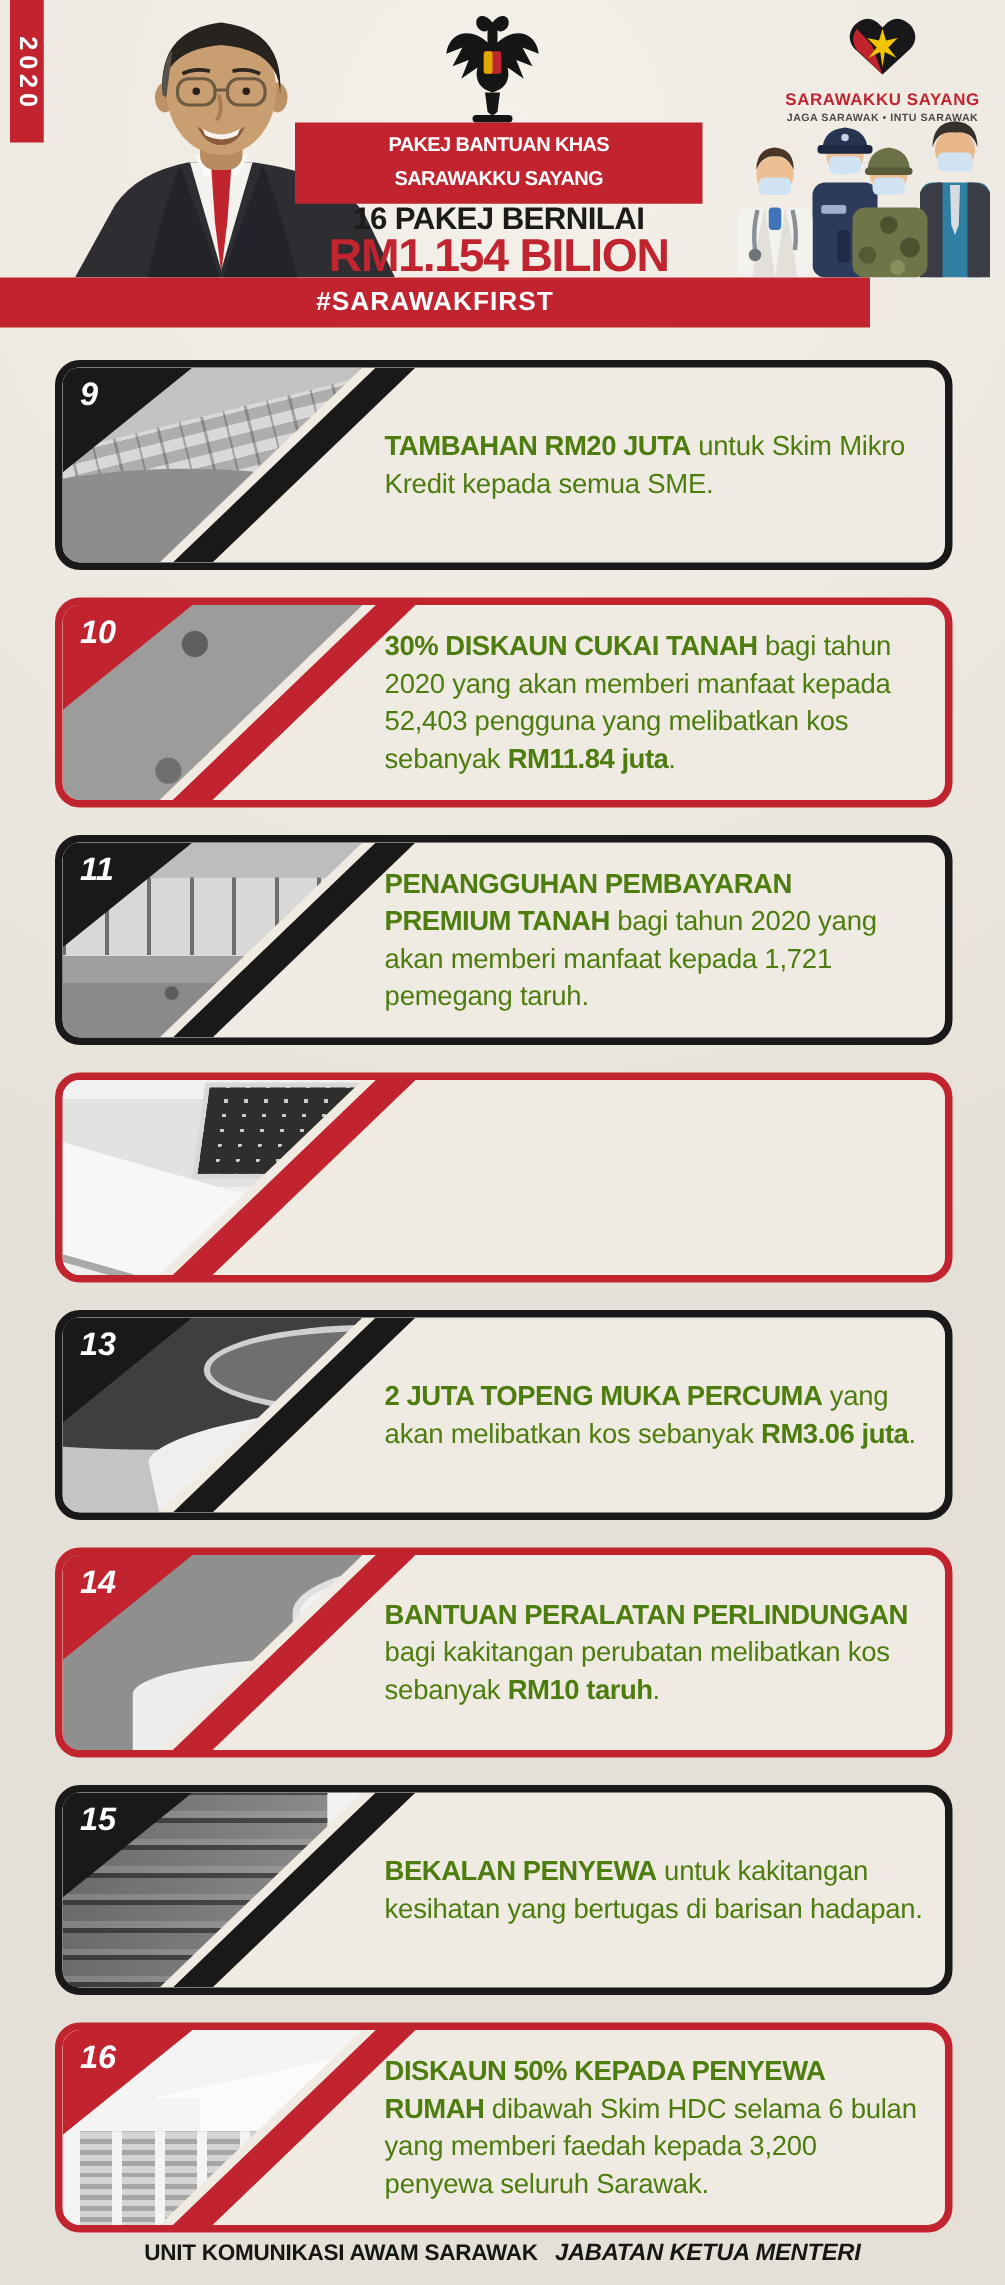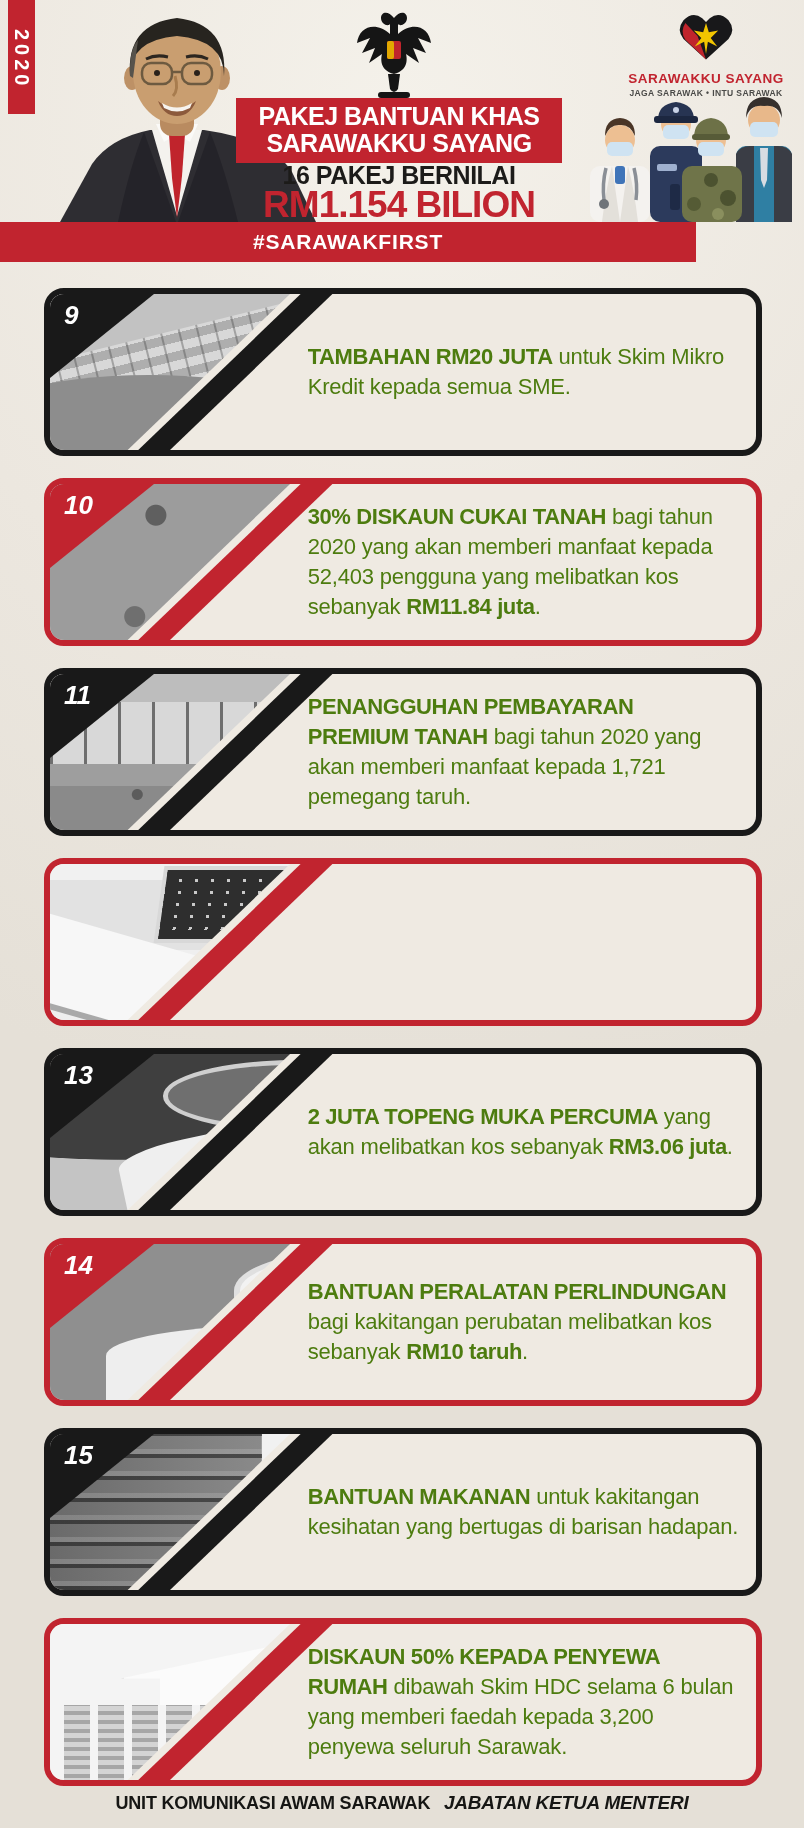--- a/index.html
+++ b/index.html
@@ -16,21 +16,21 @@
     background: #c1242f; color: #fff; writing-mode: vertical-rl;
     font-size: 20px; font-weight: 800; letter-spacing: 4px;
     display: flex; align-items: center; justify-content: center; padding-top: 4px;
   }
   .portrait { position: absolute; left: 24px; top: 6px; width: 304px; height: 216px; }
   .crest { position: absolute; left: 352px; top: 8px; width: 84px; height: 92px; }
   .title-box {
     position: absolute; left: 236px; top: 98px; width: 326px;
     background: #c1242f; color: #fff; text-align: center; padding: 5px 2px 6px;
   }
-  .title-box div { font-size: 25px; line-height: 27px; font-weight: 800; letter-spacing: -0.5px; }
+  .title-box div { font-size: 16px; line-height: 27px; font-weight: 800; letter-spacing: -0.5px; }
   .subtitle {
     position: absolute; left: 236px; top: 161px; width: 326px; text-align: center;
     font-size: 25px; font-weight: 800; color: #1c1b19; letter-spacing: -0.5px;
   }
   .amount {
     position: absolute; left: 186px; top: 184px; width: 426px; text-align: center;
     font-size: 37px; font-weight: 800; color: #c1242f; letter-spacing: -1px;
   }
   .logo { position: absolute; left: 616px; top: 10px; width: 180px; text-align: center; }
   .logo-title { font-size: 13.5px; font-weight: 800; color: #c1242f; letter-spacing: .5px; margin-top: 3px; }
@@ -331,29 +331,32 @@
       <article class="card c15 black">
       <div class="photo">
         <div class="pd a"></div>
         <div class="pd b"></div>
       </div>
       <div class="stripe"></div>
       <div class="numtab">
         <span class="num">15</span>
       </div>
       <div class="text">
-          <p><span class="b">BANTUAN MAKANAN</span><span> untuk kakitangan kesihatan yang bertugas di barisan hadapan.</span></p>
+          <p><span class="b">BEKALAN PENYEWA</span><span> untuk kakitangan kesihatan yang bertugas di barisan hadapan.</span></p>
         </div>
     </article>
       <article class="card c16 red">
       <div class="photo">
         <div class="pd a"></div>
         <div class="pd b"></div>
       </div>
       <div class="stripe"></div>
+      <div class="numtab">
+        <span class="num">16</span>
+      </div>
       <div class="text">
           <p><span class="b">DISKAUN 50% KEPADA PENYEWA RUMAH</span><span> dibawah Skim HDC selama 6 bulan yang memberi faedah kepada 3,200 penyewa seluruh Sarawak.</span></p>
         </div>
     </article>
     </div>
 
   <div class="footer">
     <span class="f-reg">UNIT KOMUNIKASI AWAM SARAWAK</span>
     <span class="f-reg">&nbsp;</span>
     <span class="f-bold">JABATAN KETUA MENTERI</span>

